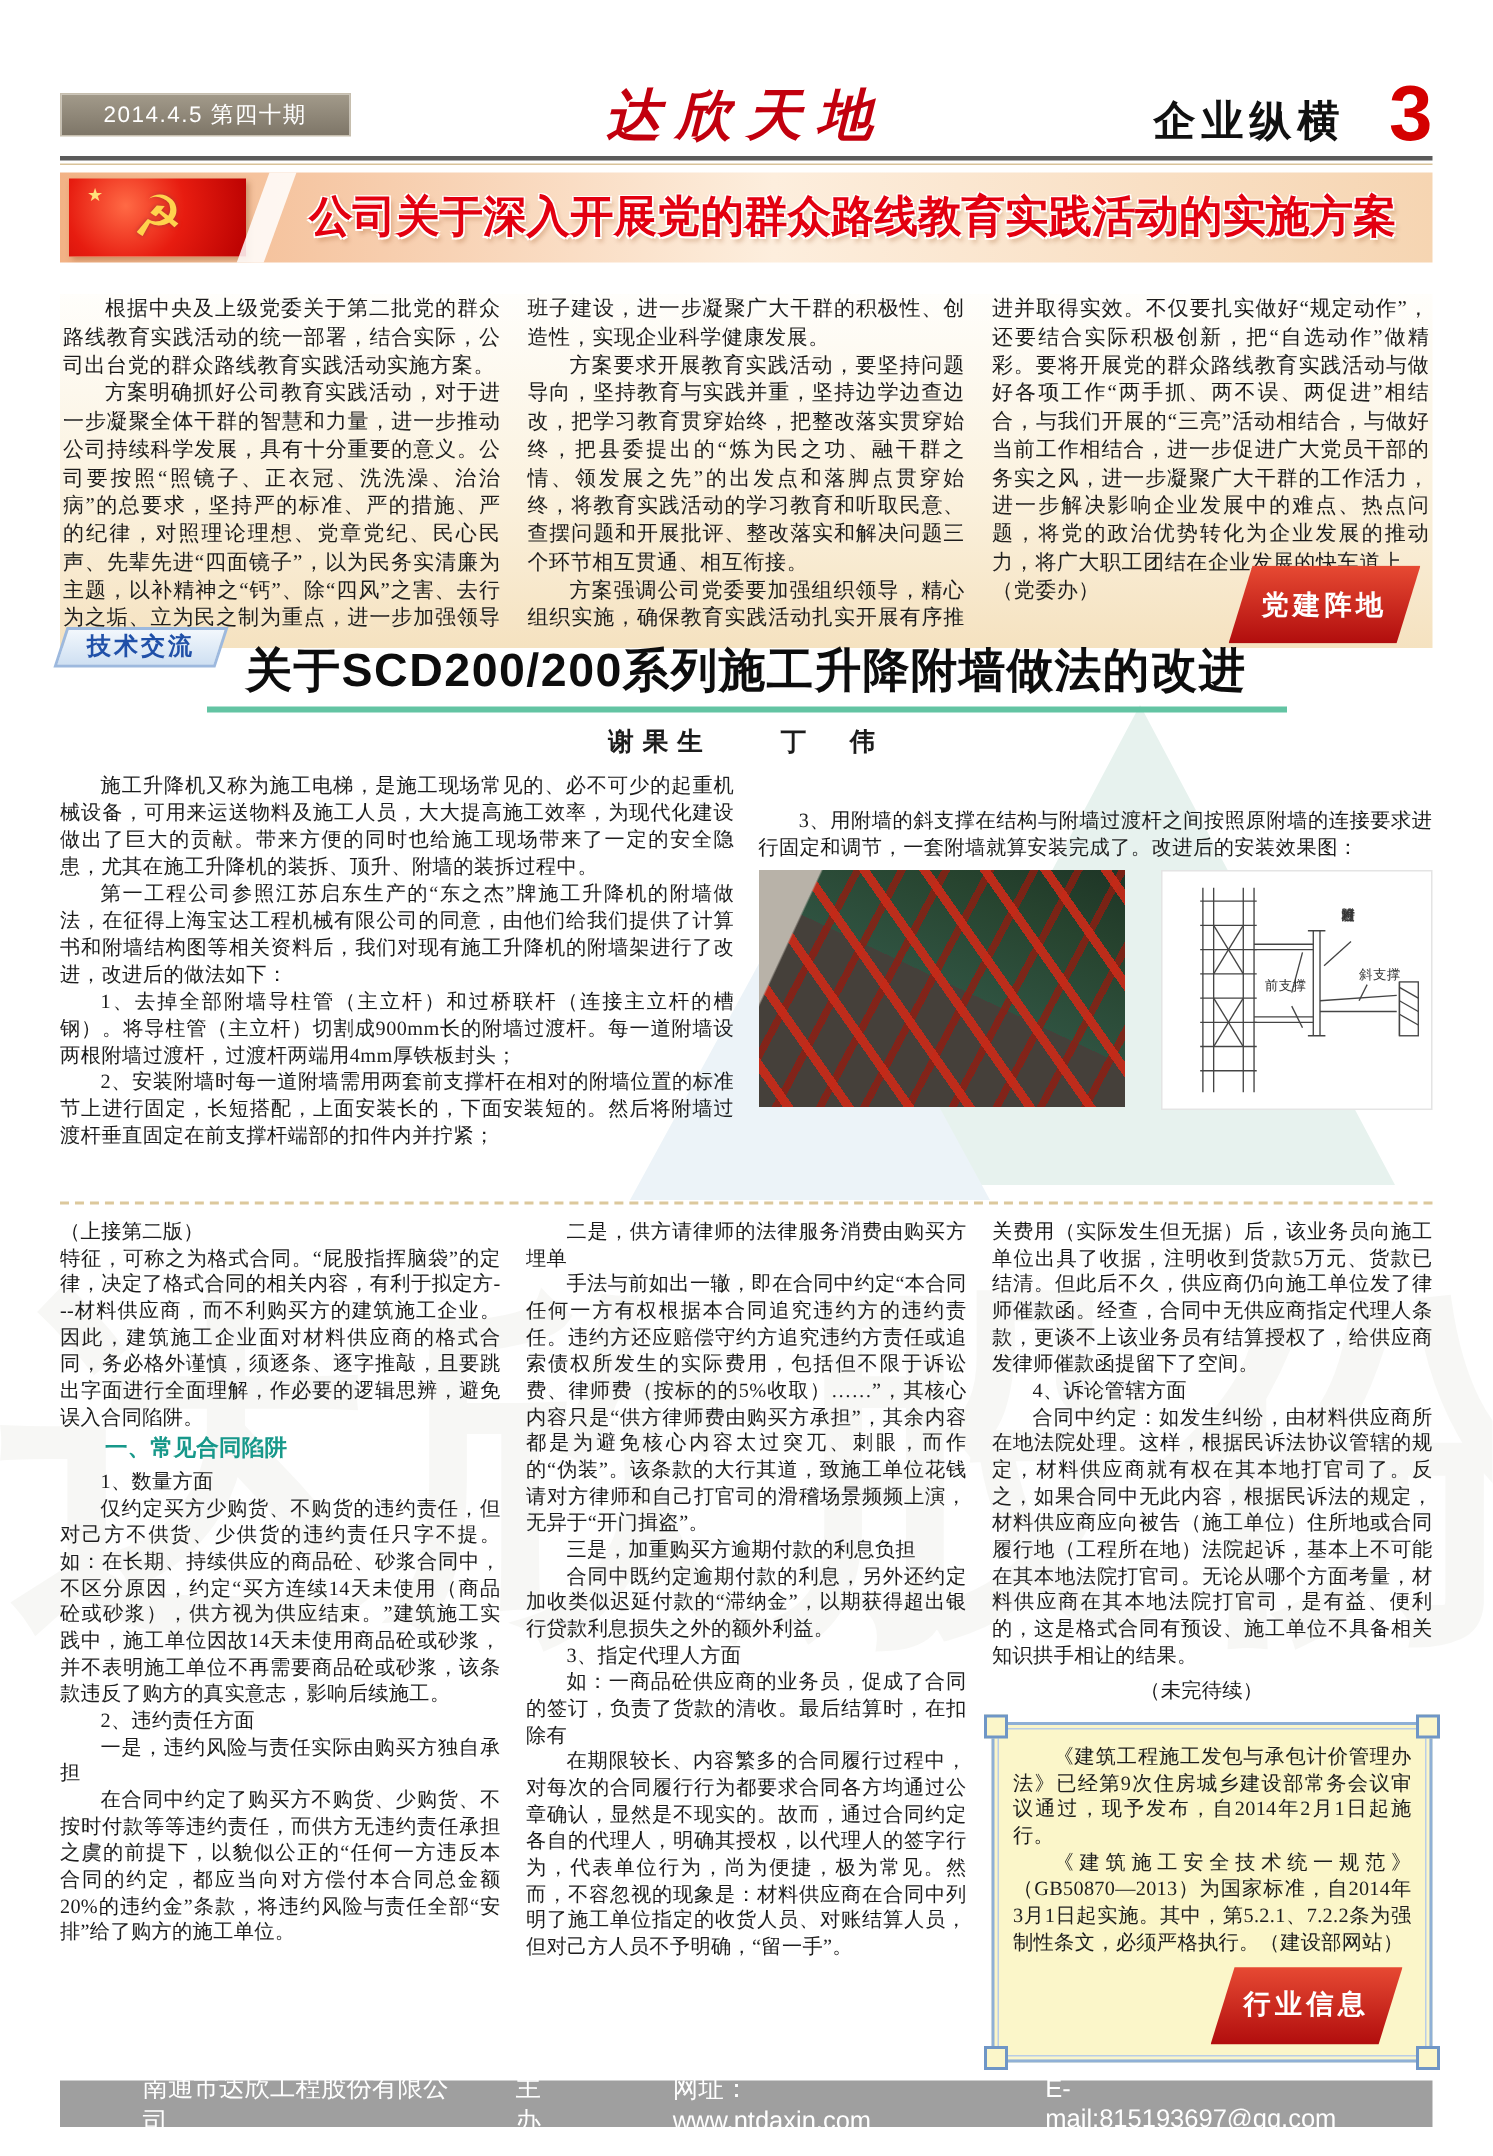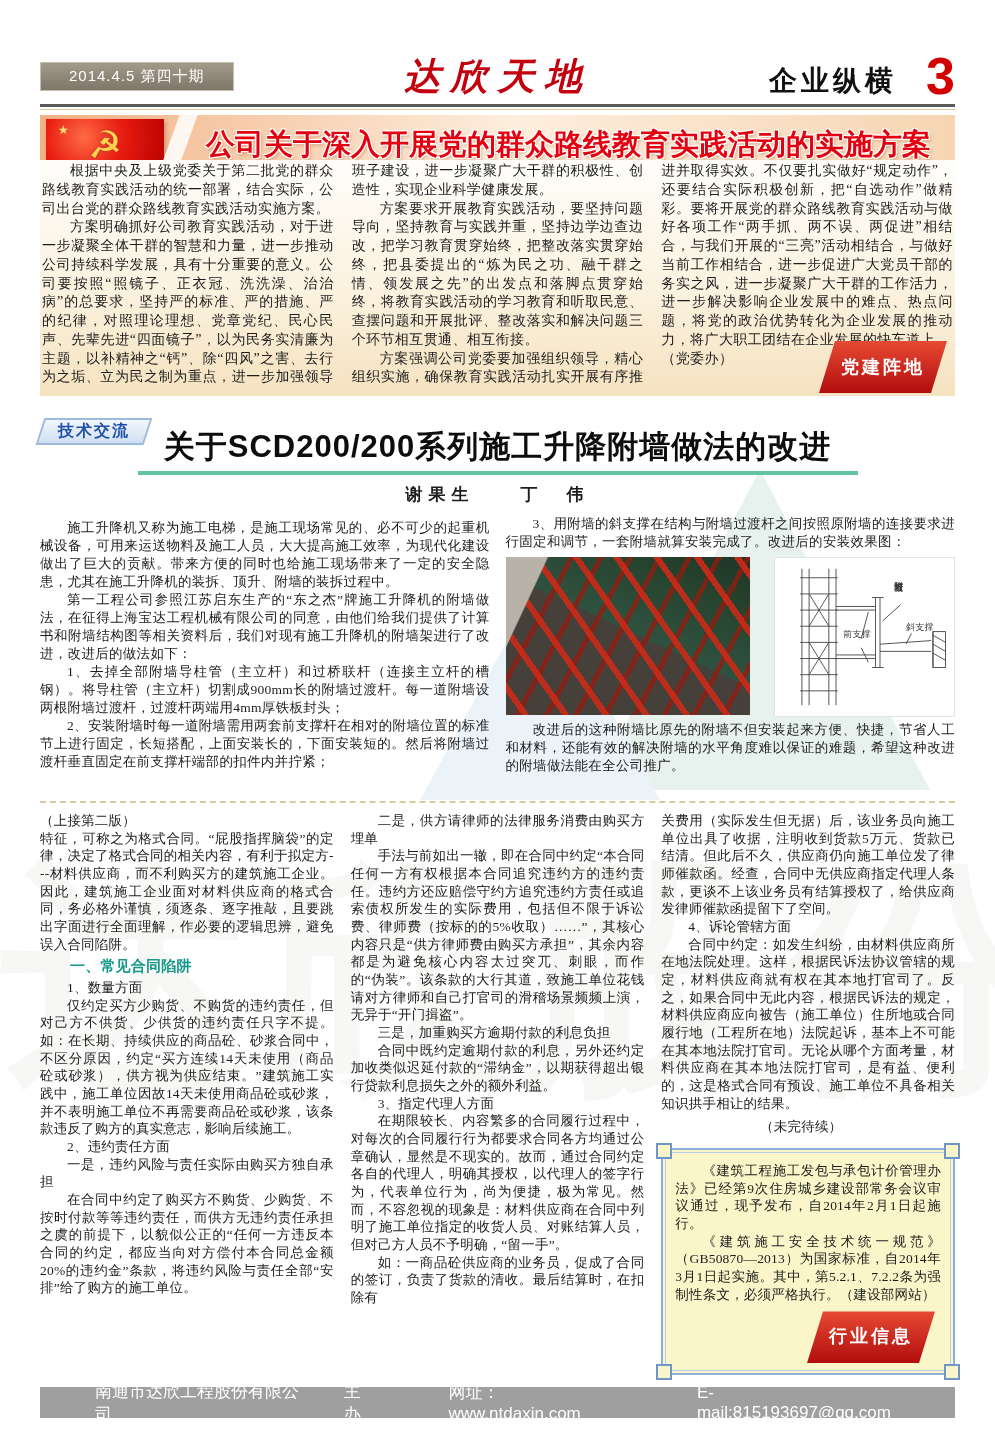--- a/index.html
+++ b/index.html
@@ -46,21 +46,21 @@
   .emblem-glyph{color:#ffd34d;font-size:38px;line-height:1;text-shadow:0 0 3px #a33;}
   .emblem-star{position:absolute;left:12px;top:4px;color:#ffe27a;font-size:12px;}
   .banner-slash{position:absolute;left:128px;top:-8px;width:18px;height:80px;background:#fff;
     transform:skewX(-20deg);opacity:.85;}
   .banner-title{position:absolute;left:150px;right:8px;top:50%;transform:translateY(-50%);
     text-align:center;color:#e30010;font-weight:bold;font-size:29px;letter-spacing:0px;
     font-family:"Liberation Sans",sans-serif;white-space:nowrap;
     text-shadow:-1px -1px 0 #fff,1px -1px 0 #fff,-1px 1px 0 #fff,1px 1px 0 #fff,2px 3px 3px rgba(140,60,0,.25);}
 
   
-  .article1{position:absolute;left:40px;right:40px;top:160px;height:236px;
+  .article1{position:absolute;left:40px;right:40px;top:196px;height:236px;
     background:linear-gradient(#fffefb 0%,#fbf2df 55%,#f5e2c0 100%);overflow:hidden;}
   .article1 .cols{column-count:3;column-gap:18px;height:100%;
     font-size:14px;line-height:1.34;letter-spacing:.4px;text-align:justify;padding:2px 2px;}
   .ribbon{display:inline-block;background:linear-gradient(#e74a33,#b10d0d);color:#fff;
     font-family:"Liberation Sans",sans-serif;font-weight:bold;font-size:18px;letter-spacing:3px;
     padding:14px 22px;clip-path:polygon(16px 0,100% 0,calc(100% - 16px) 100%,0 100%);}
   .ribbon-a1{position:absolute;right:8px;bottom:3px;}
 
   
   .article2{position:absolute;left:40px;right:40px;top:418px;height:380px;}
@@ -197,21 +197,20 @@
                 <line x1="152" y1="76" x2="146" y2="88"></line>
               </g>
               <g fill="#333" font-size="10" font-family="Liberation Sans, sans-serif">
                 <text x="138" y="10" style="writing-mode:tb;">附墙过渡杆</text>
                 <text x="76" y="80">前支撑</text>
                 <text x="146" y="72">斜支撑</text>
               </g>
             </svg>
           </div>
         </div>
-        <p>改进后的这种附墙比原先的附墙不但安装起来方便、快捷，节省人工和材料，还能有效的解决附墙的水平角度难以保证的难题，希望这种改进的附墙做法能在全公司推广。</p>
       </div>
     </div>
   </div>
 
   <div class="divider"></div>
 
   <div class="article3">
     <div class="a3-col">
       <p class="noindent">（上接第二版）</p>
       <p class="noindent">特征，可称之为格式合同。“屁股指挥脑袋”的定律，决定了格式合同的相关内容，有利于拟定方---材料供应商，而不利购买方的建筑施工企业。因此，建筑施工企业面对材料供应商的格式合同，务必格外谨慎，须逐条、逐字推敲，且要跳出字面进行全面理解，作必要的逻辑思辨，避免误入合同陷阱。</p>
@@ -221,22 +220,22 @@
       <p>2、违约责任方面</p>
       <p>一是，违约风险与责任实际由购买方独自承担</p>
       <p>在合同中约定了购买方不购货、少购货、不按时付款等等违约责任，而供方无违约责任承担之虞的前提下，以貌似公正的“任何一方违反本合同的约定，都应当向对方偿付本合同总金额20%的违约金”条款，将违约风险与责任全部“安排”给了购方的施工单位。</p>
     </div>
     <div class="a3-col">
       <p>二是，供方请律师的法律服务消费由购买方埋单</p>
       <p>手法与前如出一辙，即在合同中约定“本合同任何一方有权根据本合同追究违约方的违约责任。违约方还应赔偿守约方追究违约方责任或追索债权所发生的实际费用，包括但不限于诉讼费、律师费（按标的的5%收取）……”，其核心内容只是“供方律师费由购买方承担”，其余内容都是为避免核心内容太过突兀、刺眼，而作的“伪装”。该条款的大行其道，致施工单位花钱请对方律师和自己打官司的滑稽场景频频上演，无异于“开门揖盗”。</p>
       <p>三是，加重购买方逾期付款的利息负担</p>
       <p>合同中既约定逾期付款的利息，另外还约定加收类似迟延付款的“滞纳金”，以期获得超出银行贷款利息损失之外的额外利益。</p>
       <p>3、指定代理人方面</p>
+      <p>如：一商品砼供应商的业务员，促成了合同的签订，负责了货款的清收。最后结算时，在扣除有</p>
       <p>在期限较长、内容繁多的合同履行过程中，对每次的合同履行行为都要求合同各方均通过公章确认，显然是不现实的。故而，通过合同约定各自的代理人，明确其授权，以代理人的签字行为，代表单位行为，尚为便捷，极为常见。然而，不容忽视的现象是：材料供应商在合同中列明了施工单位指定的收货人员、对账结算人员，但对己方人员不予明确，“留一手”。</p>
-      <p>如：一商品砼供应商的业务员，促成了合同的签订，负责了货款的清收。最后结算时，在扣除有</p>
     </div>
     <div class="a3-col">
       <p class="noindent">关费用（实际发生但无据）后，该业务员向施工单位出具了收据，注明收到货款5万元、货款已结清。但此后不久，供应商仍向施工单位发了律师催款函。经查，合同中无供应商指定代理人条款，更谈不上该业务员有结算授权了，给供应商发律师催款函提留下了空间。</p>
       <p>4、诉论管辖方面</p>
       <p>合同中约定：如发生纠纷，由材料供应商所在地法院处理。这样，根据民诉法协议管辖的规定，材料供应商就有权在其本地打官司了。反之，如果合同中无此内容，根据民诉法的规定，材料供应商应向被告（施工单位）住所地或合同履行地（工程所在地）法院起诉，基本上不可能在其本地法院打官司。无论从哪个方面考量，材料供应商在其本地法院打官司，是有益、便利的，这是格式合同有预设、施工单位不具备相关知识拱手相让的结果。</p>
       <p class="tbc noindent">（未完待续）</p>
       <div class="info-box">
         <span class="corner c-tl"></span>
         <span class="corner c-tr"></span>
         <span class="corner c-bl"></span>

